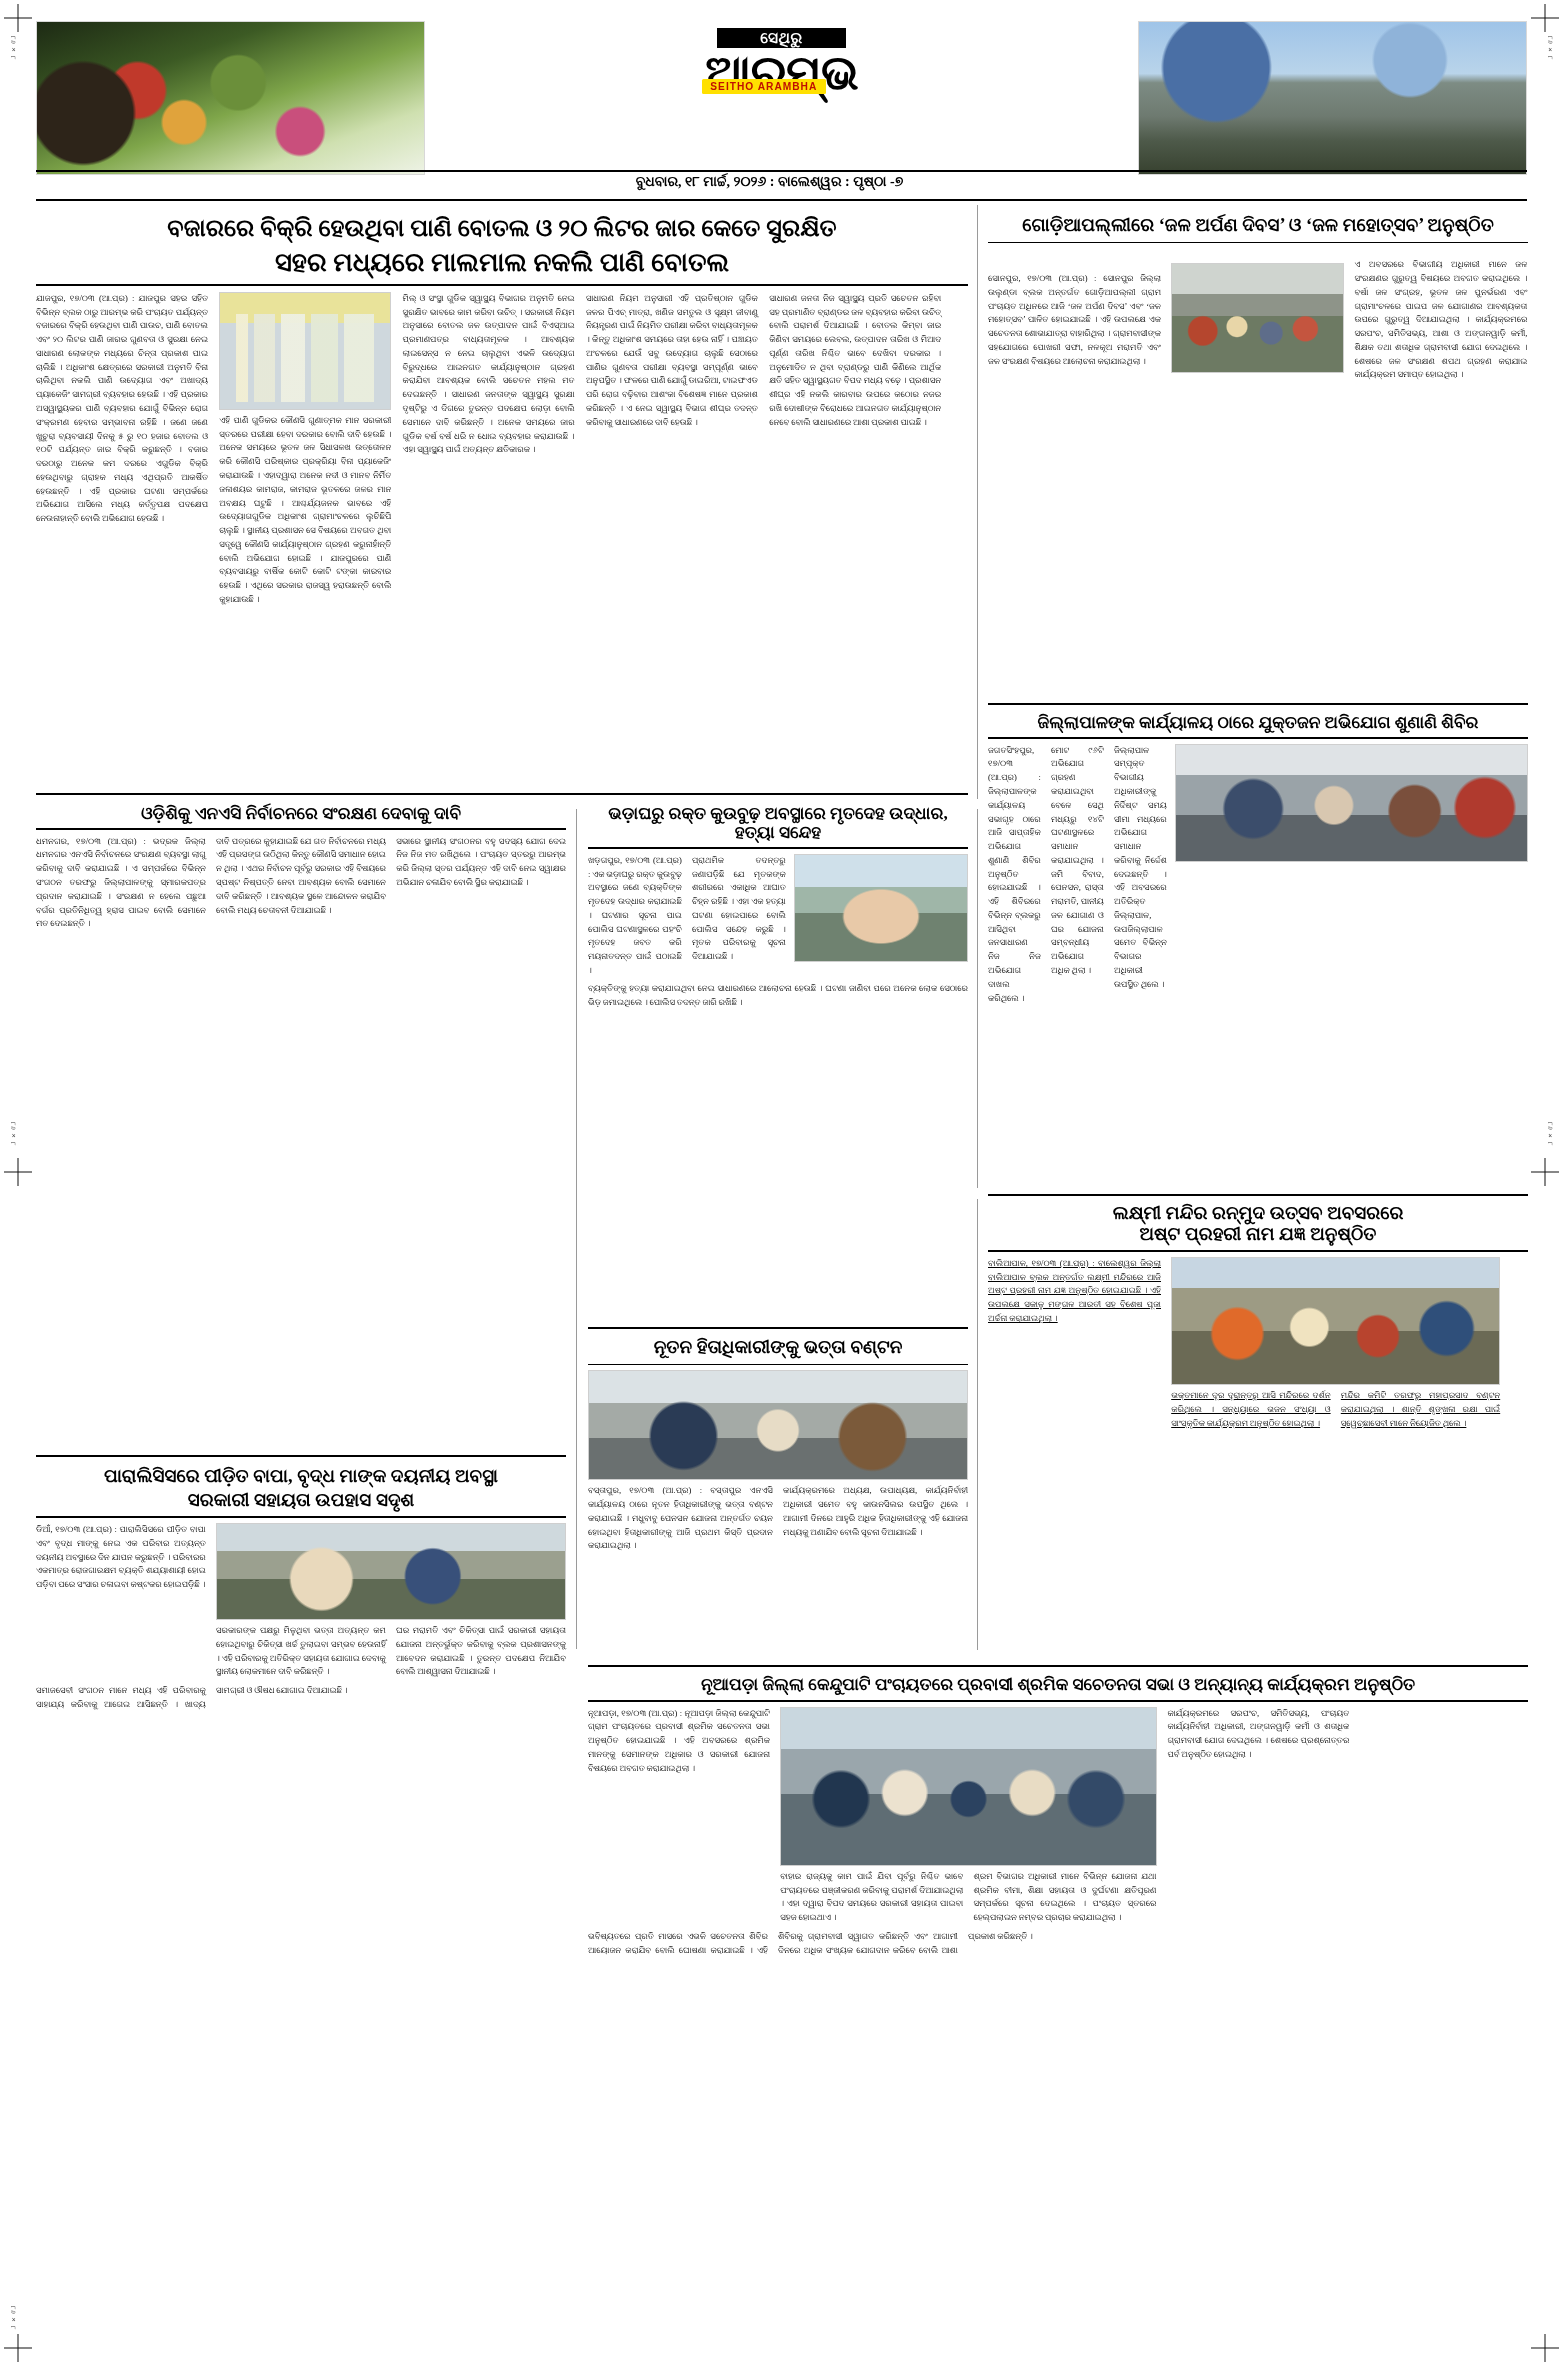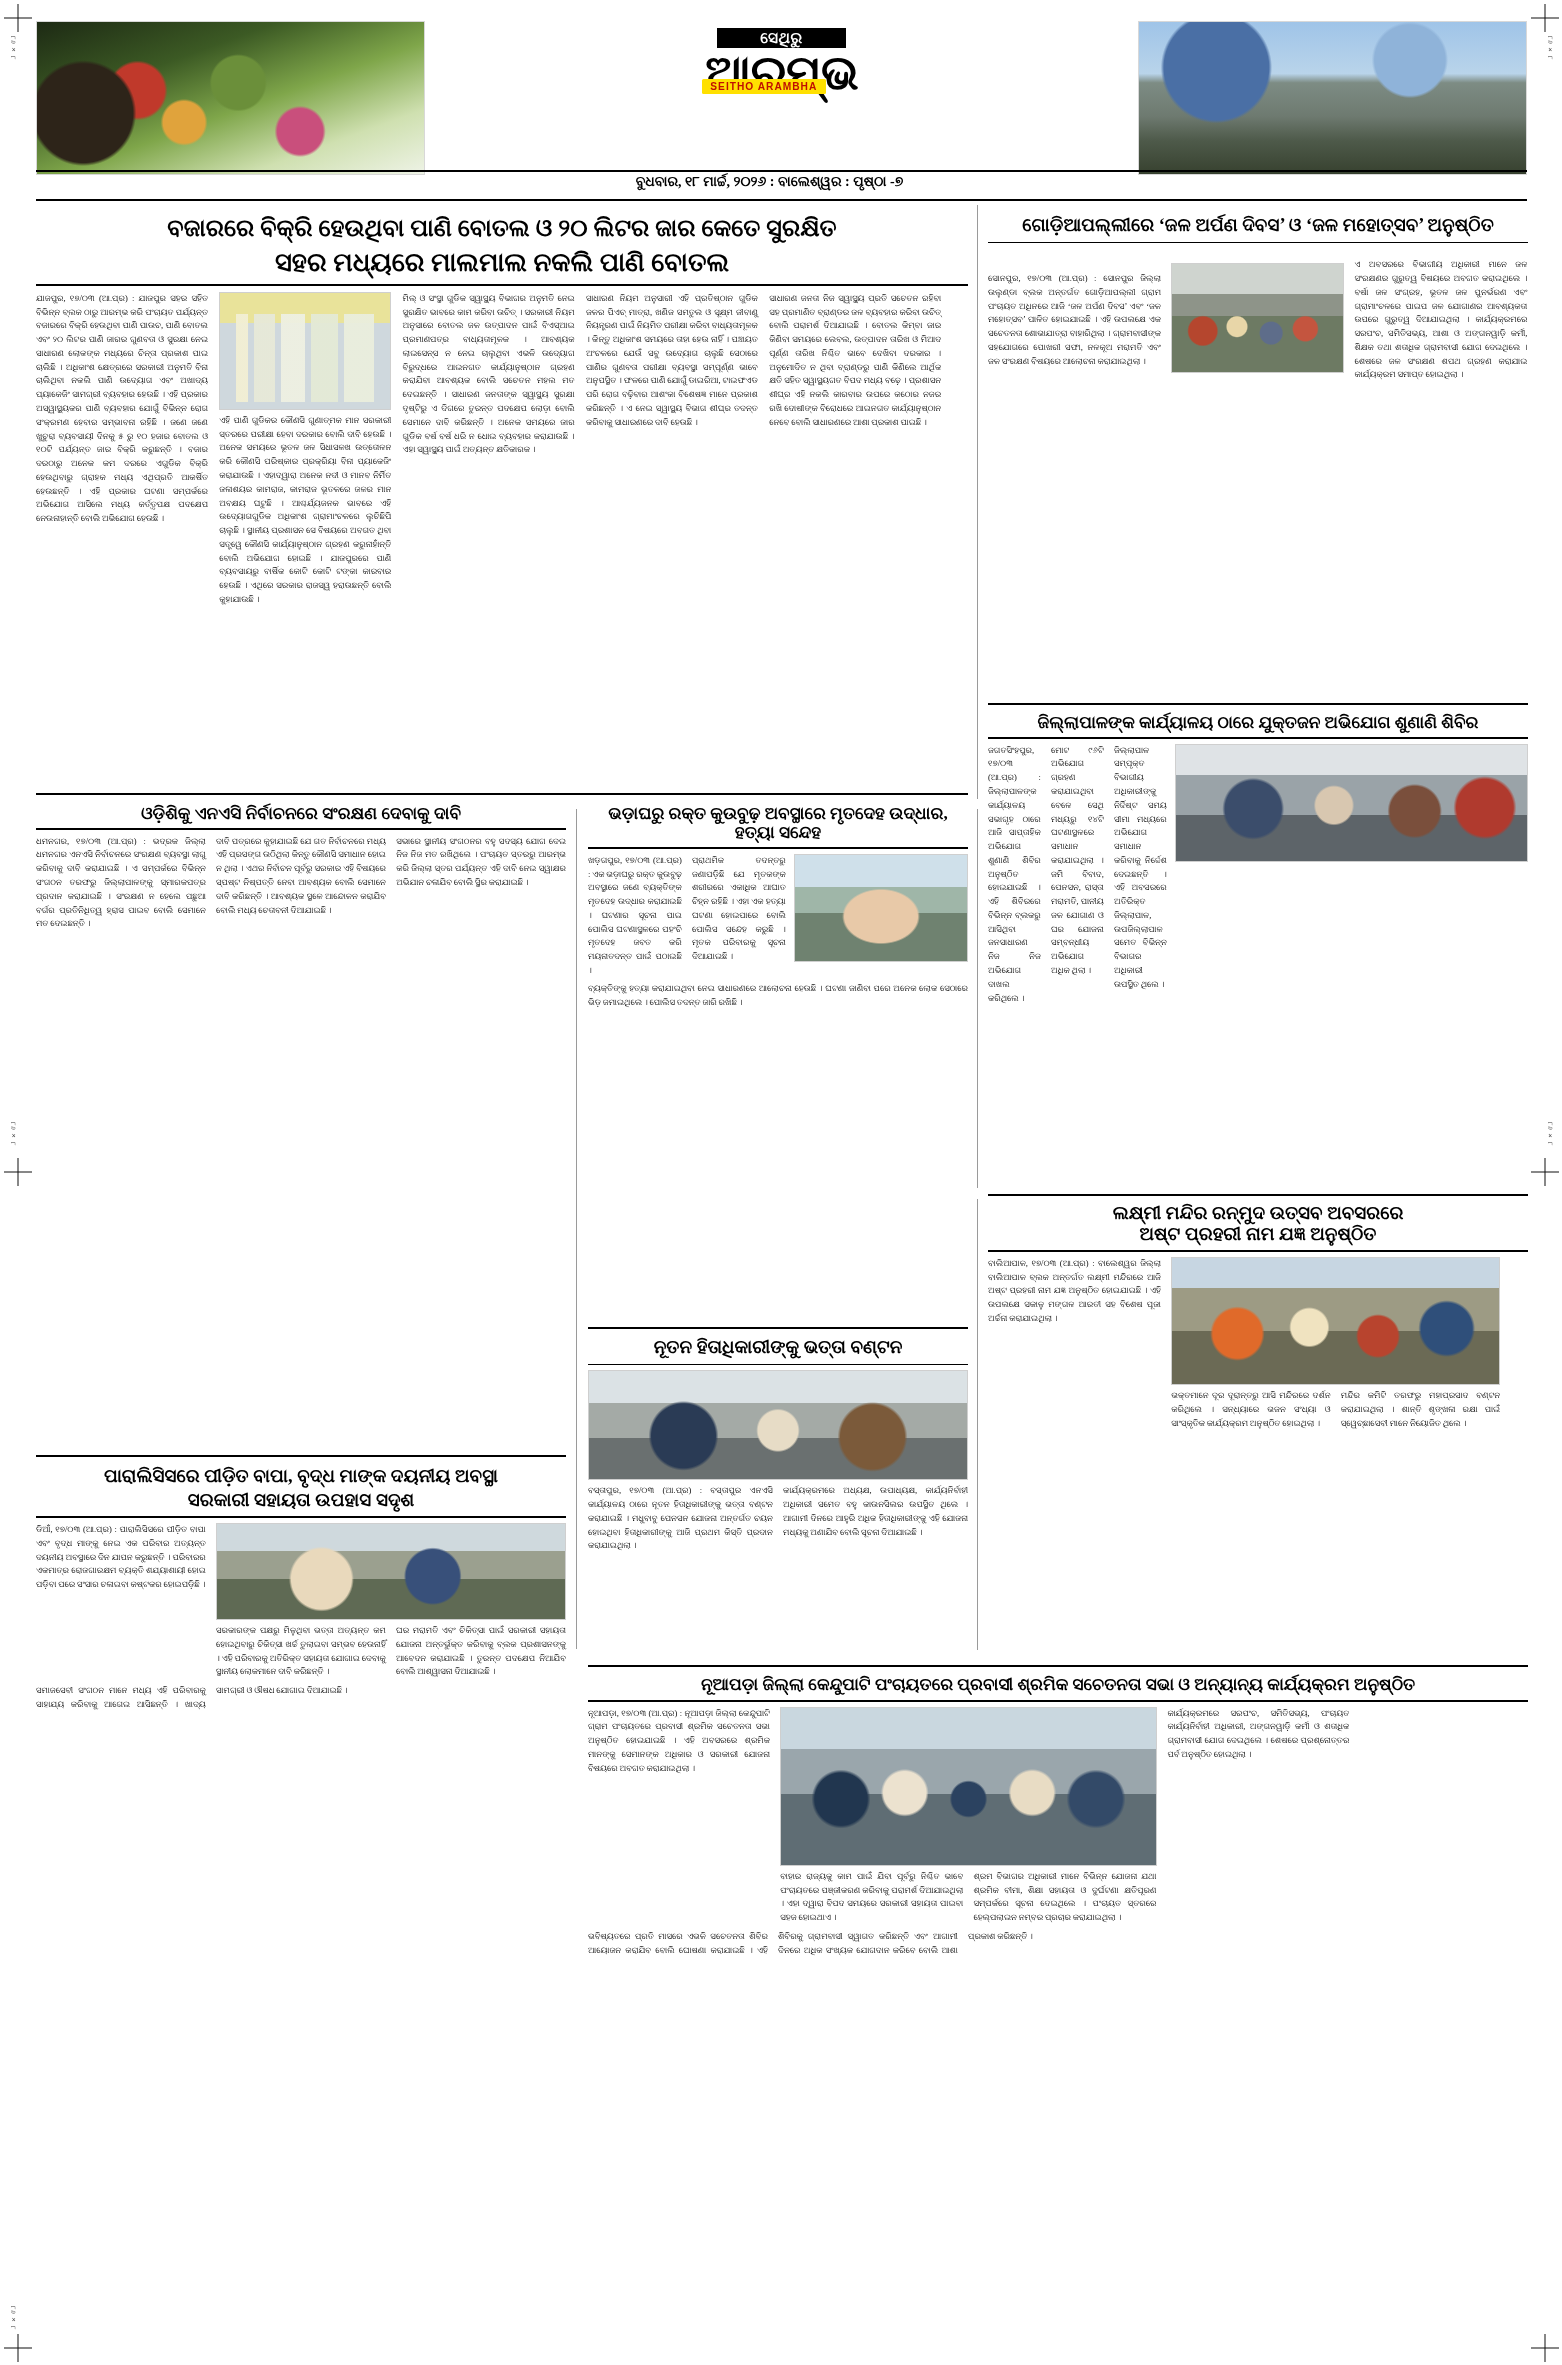--- a/index.html
+++ b/index.html
@@ -314,21 +314,21 @@
           <p>ଜିଲ୍ଲାପାଳ ସମ୍ପୃକ୍ତ ବିଭାଗୀୟ ଅଧିକାରୀଙ୍କୁ ନିର୍ଦ୍ଦିଷ୍ଟ ସମୟ ସୀମା ମଧ୍ୟରେ ଅଭିଯୋଗ ସମାଧାନ କରିବାକୁ ନିର୍ଦ୍ଦେଶ ଦେଇଛନ୍ତି । ଏହି ଅବସରରେ ଅତିରିକ୍ତ ଜିଲ୍ଲାପାଳ, ଉପଜିଲ୍ଲାପାଳ ସମେତ ବିଭିନ୍ନ ବିଭାଗର ଅଧିକାରୀ ଉପସ୍ଥିତ ଥିଲେ ।</p>
         </div>
     </div>
   </div>
 
   <div class="rule-th" style="position:absolute; left:988px; top:1194px; width:540px;"></div>
   <div style="position:absolute; left:988px; top:1203px; width:540px;">
     <div class="hl sec">ଲକ୍ଷ୍ମୀ ମନ୍ଦିର ରନ୍ମୁଦ ଉତ୍ସବ ଅବସରରେ</div>
     <div class="hl sec">ଅଷ୍ଟ ପ୍ରହରୀ ନାମ ଯଜ୍ଞ ଅନୁଷ୍ଠିତ</div>
     <div class="rule-th" style="margin-top:6.1px;"></div>
-    <div style="display:flex; gap:10.2px; margin-top:5.1px;">
+    <div style="display:flex; gap:10.2px; margin-top:5.1px;text-decoration:underline;">
       <div class="body-col" style="width:173px;">
           <p>ବାଲିଆପାଳ, ୧୭/୦୩ (ଆ.ପ୍ର) : ବାଲେଶ୍ୱର ଜିଲ୍ଲା ବାଲିଆପାଳ ବ୍ଲକ ଅନ୍ତର୍ଗତ ଲକ୍ଷ୍ମୀ ମନ୍ଦିରରେ ଆଜି ଅଷ୍ଟ ପ୍ରହରୀ ନାମ ଯଜ୍ଞ ଅନୁଷ୍ଠିତ ହୋଇଯାଇଛି । ଏହି ଉପଲକ୍ଷେ ସକାଳୁ ମଙ୍ଗଳ ଆରତୀ ସହ ବିଶେଷ ପୂଜା ଅର୍ଚ୍ଚନା କରାଯାଇଥିଲା ।</p>
         </div>
       <div style="width:329px;">
         <div style="position:relative; width:100%; height:128px; margin-bottom:4.1px;">
           <div class="photo ph-temple" style="left:0; top:0; right:0; bottom:0;"></div>
         </div>
         <div style="display:flex; gap:10.2px;">
           <div class="body-col" style="width:173px;">
               <p>ଭକ୍ତମାନେ ଦୂର ଦୂରାନ୍ତରୁ ଆସି ମନ୍ଦିରରେ ଦର୍ଶନ କରିଥିଲେ । ସନ୍ଧ୍ୟାରେ ଭଜନ ସଂଧ୍ୟା ଓ ସାଂସ୍କୃତିକ କାର୍ଯ୍ୟକ୍ରମ ଅନୁଷ୍ଠିତ ହୋଇଥିଲା ।</p>

